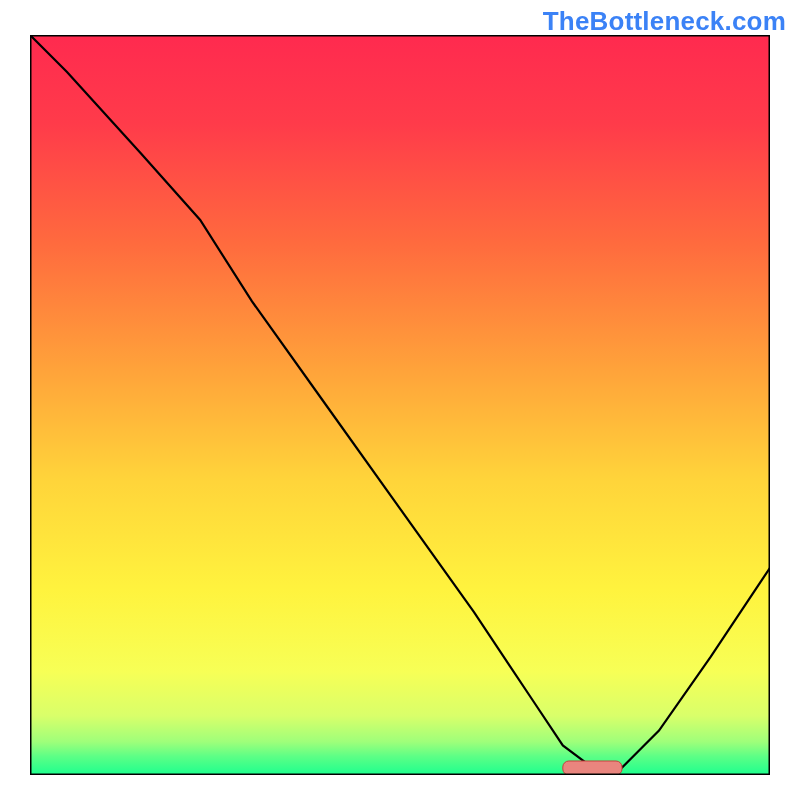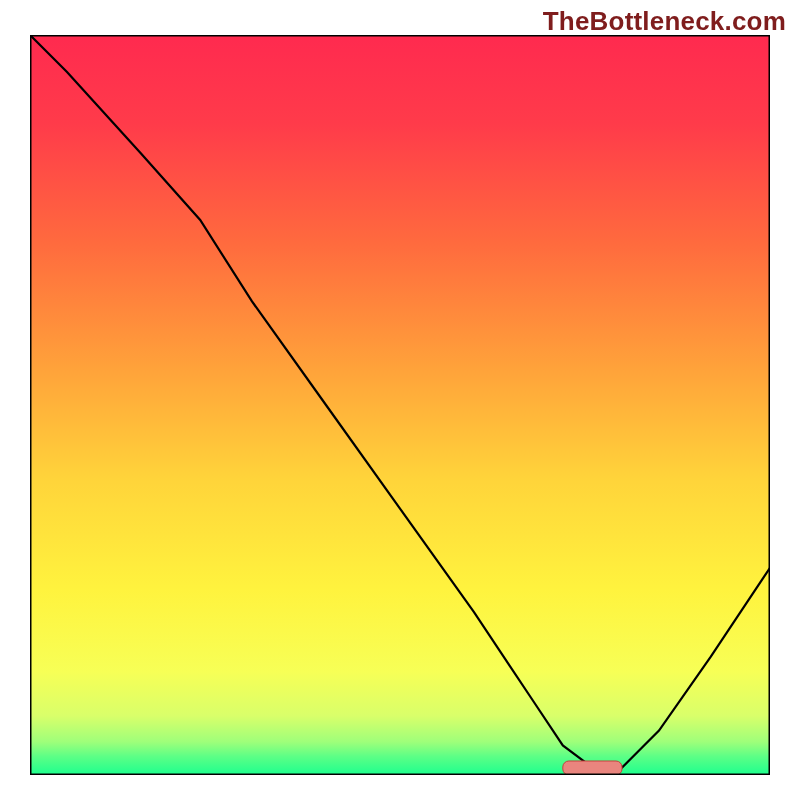--- a/index.html
+++ b/index.html
@@ -15,21 +15,21 @@
     position: relative;
     width: 800px;
     height: 800px;
   }
   .watermark {
     position: absolute;
     top: 6px;
     right: 14px;
     font-size: 26px;
     font-weight: 600;
-    color: #7f1d1d;
+    color: #3b82f6;
     letter-spacing: 0.2px;
   }
   .plot {
     position: absolute;
     left: 30px;
     top: 35px;
     width: 740px;
     height: 740px;
   }
   svg { display: block; }

